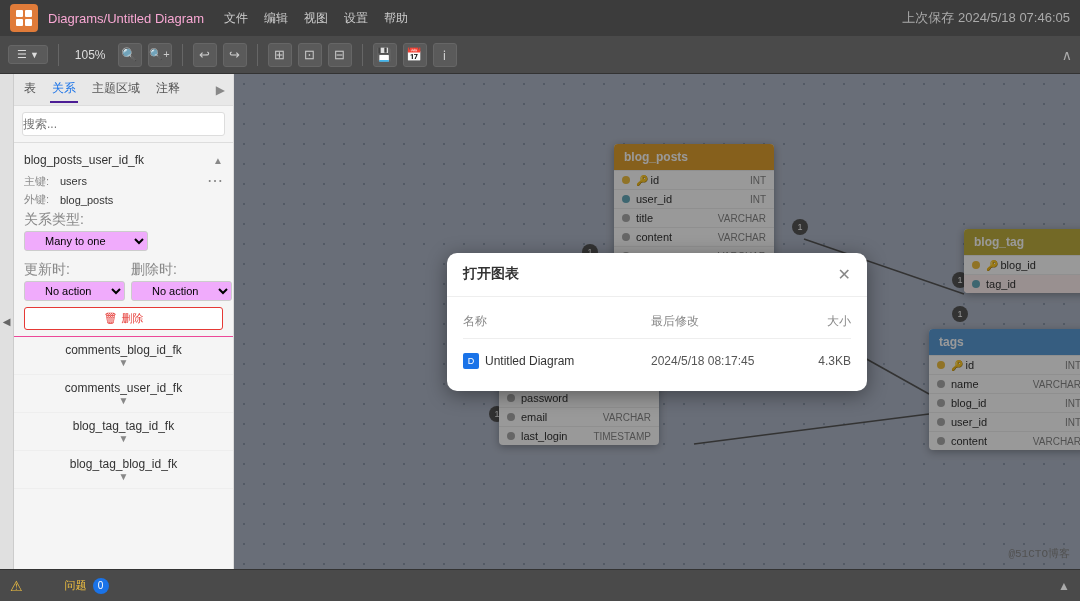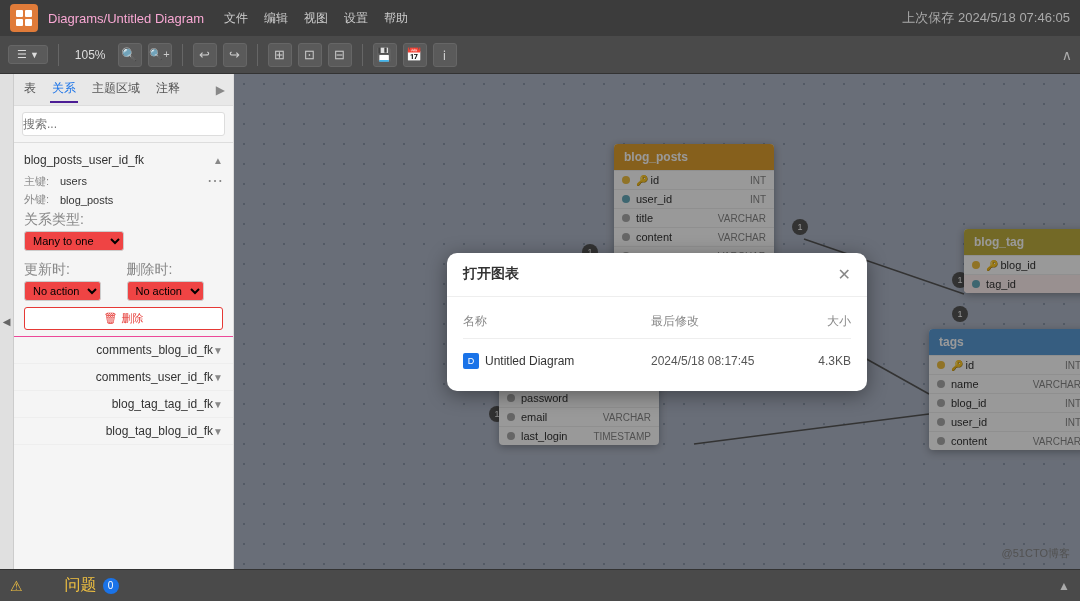--- a/index.html
+++ b/index.html
@@ -125,48 +125,49 @@
     .fk-detail { margin-top: 6px; font-size: 11px; color: #555; }
     .fk-detail-row { display: flex; gap: 6px; align-items: center; margin-bottom: 3px; }
     .fk-detail-label { color: #888; min-width: 30px; }
     .fk-detail-value { color: #333; }
     .fk-detail-more { color: #888; cursor: pointer; font-size: 16px; line-height: 1; }
 
     .fk-section-label { font-size: 14px; color: #888; margin-top: 4px; margin-bottom: 2px; }
     .fk-select-row { display: flex; gap: 6px; margin-bottom: 4px; align-items: center; }
     .fk-select {
       flex: 1;
-      padding: 2px 4px;
+      padding: 2px 16px;
       border: 1px solid #ccc;
       border-radius: 3px;
       font-size: 11px;
-      background: #ef4444;
+      background: #f0abfc;
     }
 
     .delete-btn {
       margin-top: 6px;
       background: #fff;
       border: 1px solid #e53935;
       color: #e53935;
       border-radius: 3px;
       padding: 3px 10px;
       font-size: 11px;
       cursor: pointer;
       display: flex; align-items: center; gap: 4px;
       width: 100%;
       justify-content: center;
     }
 
     .fk-simple-item {
-      padding: 6px 10px;
+      padding: 6px 24px;
       border-bottom: 1px solid #eee;
       display: flex;
       justify-content: flex-end;
       align-items: center;
       cursor: pointer;
+      flex-direction: column;
     }
     .fk-simple-item-title { font-size: 12px; color: #333; }
 
     
     .canvas-area {
       flex: 1;
       background: #b0b8c8;
       background-image: radial-gradient(circle, #8a96a8 1px, transparent 1px);
       background-size: 20px 20px;
       position: relative;
@@ -237,24 +238,24 @@
     
     .bottom-bar {
       height: 32px;
       background: #4a4a4a;
       border-top: 1px solid #333;
       display: flex;
       align-items: center;
       padding: 0 10px;
       gap: 6px;
     }
-    .bottom-warning { display: flex; align-items: center; gap: 4px; color: #f0c040; font-size: 16px; padding-left: 36px; }
+    .bottom-warning { display: flex; align-items: center; gap: 4px; color: #f0c040; font-size: 11px; padding-left: 36px; }
     .bottom-badge { background: #1a73e8; color: #fff; border-radius: 50%; width: 16px; height: 16px; font-size: 10px; display: flex; align-items: center; justify-content: center; }
     .bottom-expand { margin-left: auto; color: #aaa; cursor: pointer; }
-    .watermark { position: absolute; bottom: 8px; right: 10px; color: #888; font-size: 11px; }
+    .watermark { position: absolute; bottom: 8px; right: 10px; color: #888; font-size: 11px; font-family: Liberation Mono, monospace; }
 
     
     .modal-overlay {
       position: absolute;
       top: 0; left: 0; right: 0; bottom: 0;
       background: rgba(0,0,0,0.4);
       display: flex;
       align-items: center;
       justify-content: center;
       z-index: 100;

